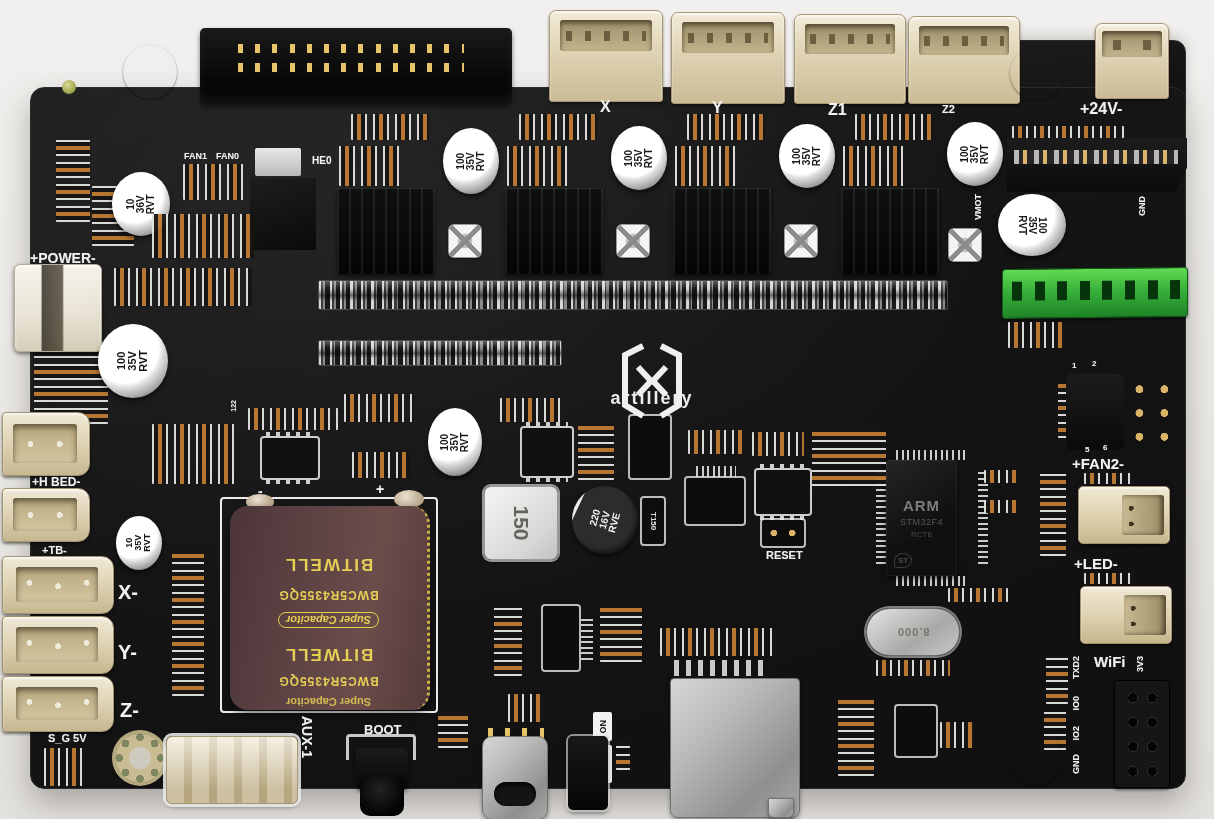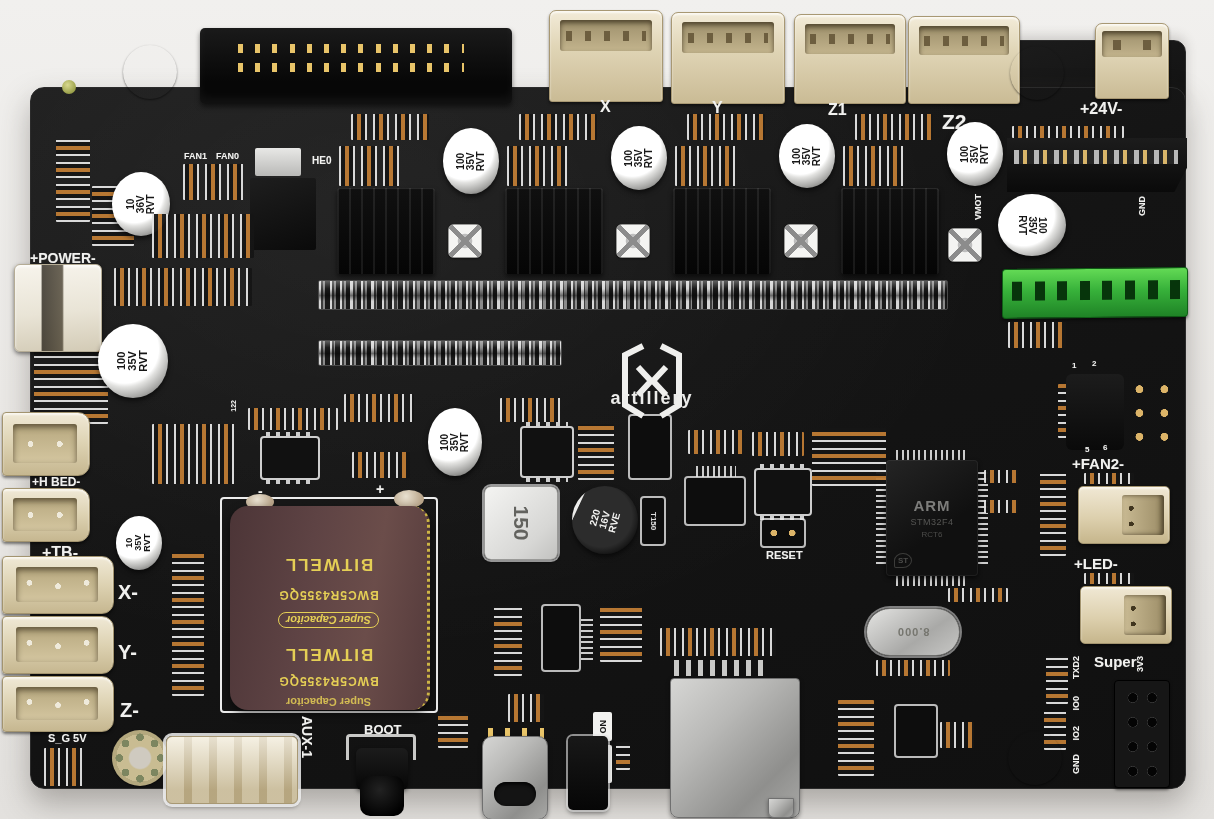--- a/index.html
+++ b/index.html
@@ -190,21 +190,21 @@
   <div class="c goldrow" style="left:238px;top:44px;width:226px;height:9px;"></div>
   <div class="c goldrow" style="left:238px;top:63px;width:226px;height:9px;"></div>
 
   <div class="c xh5" style="left:549px;top:10px;width:114px;height:92px;"></div>
   <div class="c xh5" style="left:671px;top:12px;width:114px;height:92px;"></div>
   <div class="c xh5" style="left:794px;top:14px;width:112px;height:90px;"></div>
   <div class="c xh5" style="left:908px;top:16px;width:112px;height:88px;"></div>
   <div class="c silk" style="left:600px;top:99px;font-size:16px;">X</div>
   <div class="c silk" style="left:712px;top:100px;font-size:16px;">Y</div>
   <div class="c silk" style="left:828px;top:102px;font-size:16px;">Z1</div>
-  <div class="c silk" style="left:942px;top:111px;font-size:21px;">Z2</div>
+  <div class="c silk" style="left:942px;top:104px;font-size:11px;">Z2</div>
 
   <div class="c xh5 p2" style="left:1095px;top:23px;width:74px;height:76px;"></div>
   <div class="c silk" style="left:1080px;top:101px;font-size:16px;">+24V-</div>
 
   <div class="c mhole" style="left:123px;top:45px;width:54px;height:54px;"></div>
   <div class="c mhole" style="left:1010px;top:46px;width:54px;height:54px;"></div>
   <div class="c" style="left:62px;top:80px;width:14px;height:14px;border-radius:50%;background:radial-gradient(circle at 40% 35%,#d9d98f,#9aa04a 70%,#6b7034);"></div>
 
   <div class="c cl v" style="left:56px;top:136px;width:34px;height:86px;"></div>
   <div class="c cl v" style="left:92px;top:186px;width:42px;height:60px;"></div>
@@ -301,21 +301,21 @@
   <div class="c xhr" style="left:1078px;top:486px;width:92px;height:58px;"></div>
   <div class="c silk" style="left:1074px;top:556px;font-size:15px;">+LED-</div>
   <div class="c cl" style="left:1084px;top:573px;width:50px;height:11px;"></div>
   <div class="c xhr" style="left:1080px;top:586px;width:92px;height:58px;"></div>
   <div class="c cl v" style="left:1040px;top:470px;width:26px;height:86px;"></div>
 
   <div class="c qfp" style="left:896px;top:450px;width:72px;height:10px;"></div>
   <div class="c qfp" style="left:896px;top:576px;width:72px;height:10px;"></div>
   <div class="c qfp v" style="left:876px;top:472px;width:10px;height:92px;"></div>
   <div class="c qfp v" style="left:978px;top:472px;width:10px;height:92px;"></div>
-  <div class="c mcu" style="left:886px;top:460px;width:92px;height:116px;">
+  <div class="c mcu" style="left:886px;top:460px;width:71px;height:116px;">
     <span class="t1">ARM</span>
     <span class="t2">STM32F4</span>
     <span class="t3">RCT6</span>
     <span class="st">ST</span>
   </div>
   <div class="c cl v" style="left:812px;top:428px;width:74px;height:58px;"></div>
   <div class="c cl" style="left:984px;top:470px;width:34px;height:13px;"></div>
   <div class="c cl" style="left:984px;top:500px;width:34px;height:13px;"></div>
   <div class="c cl" style="left:948px;top:588px;width:60px;height:14px;"></div>
 
@@ -353,21 +353,21 @@
       <polyline points="45,4 63,13 63,63 45,74"></polyline>
       <polyline points="22,25 35,39 22,53"></polyline>
       <polyline points="50,25 37,39 50,53"></polyline>
     </g>
   </svg>
   <div class="c logo-word" style="left:592px;top:388px;width:120px;">artillery</div>
 
   <div class="c xhs p2" style="left:2px;top:412px;width:88px;height:64px;"></div>
   <div class="c silk" style="left:32px;top:476px;font-size:12px;">+H BED-</div>
   <div class="c xhs p2" style="left:2px;top:488px;width:88px;height:54px;"></div>
-  <div class="c silk" style="left:42px;top:545px;font-size:16px;">+TB-</div>
+  <div class="c silk" style="left:42px;top:545px;font-size:11px;">+TB-</div>
   <div class="c xhs p3" style="left:2px;top:556px;width:112px;height:58px;"></div>
   <div class="c silk" style="left:118px;top:582px;font-size:20px;">X-</div>
   <div class="c xhs p3" style="left:2px;top:616px;width:112px;height:58px;"></div>
   <div class="c silk" style="left:118px;top:642px;font-size:20px;">Y-</div>
   <div class="c xhs p3" style="left:2px;top:676px;width:112px;height:56px;"></div>
   <div class="c silk" style="left:120px;top:700px;font-size:20px;">Z-</div>
   <div class="c silk" style="left:48px;top:733px;font-size:11px;">S_G 5V</div>
   <div class="c cl" style="left:44px;top:748px;width:44px;height:38px;"></div>
   <div class="c mhole brass" style="left:112px;top:730px;width:56px;height:56px;"></div>
   <div class="c cl v" style="left:172px;top:552px;width:32px;height:144px;"></div>
@@ -434,21 +434,21 @@
   <div class="c metal" style="left:768px;top:798px;width:26px;height:20px;border-radius:0 0 6px 6px;"></div>
 
   <div class="c xtal" style="left:866px;top:608px;width:94px;height:48px;">
       <span>8.000</span>
     </div>
   <div class="c cl" style="left:876px;top:660px;width:74px;height:16px;"></div>
   <div class="c cl v" style="left:838px;top:700px;width:36px;height:76px;"></div>
   <div class="c blk" style="left:896px;top:706px;width:40px;height:50px;"></div>
   <div class="c cl" style="left:940px;top:722px;width:34px;height:26px;"></div>
 
-  <div class="c silk" style="left:1094px;top:654px;font-size:15px;">Super</div>
+  <div class="c silk" style="left:1094px;top:654px;font-size:15px;">WiFi</div>
   <div class="c silk vt" style="left:1136px;top:656px;font-size:9px;">3V3</div>
   <div class="c silk vt" style="left:1072px;top:656px;font-size:9px;">TXD2</div>
   <div class="c silk vt" style="left:1072px;top:696px;font-size:9px;">IO0</div>
   <div class="c silk vt" style="left:1072px;top:726px;font-size:9px;">IO2</div>
   <div class="c silk vt" style="left:1072px;top:754px;font-size:9px;">GND</div>
   <div class="c cl v" style="left:1046px;top:656px;width:22px;height:48px;"></div>
   <div class="c cl v" style="left:1044px;top:710px;width:22px;height:40px;"></div>
   <div class="c sock8" style="left:1114px;top:680px;width:56px;height:108px;"></div>
   <div class="c mhole" style="left:1008px;top:731px;width:54px;height:54px;"></div>
 

